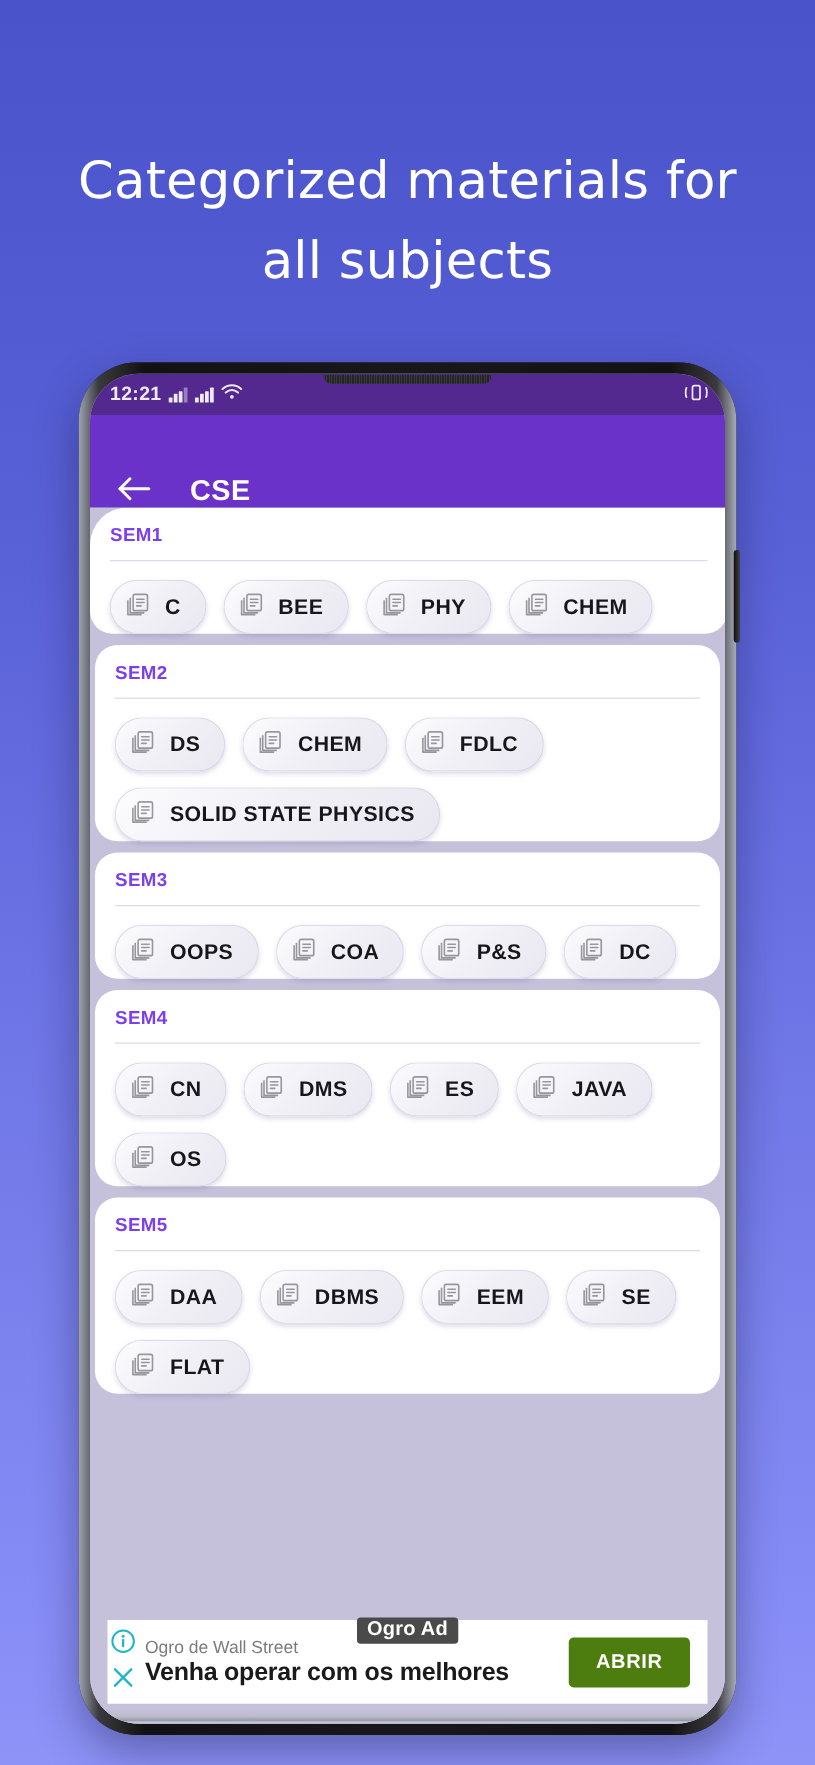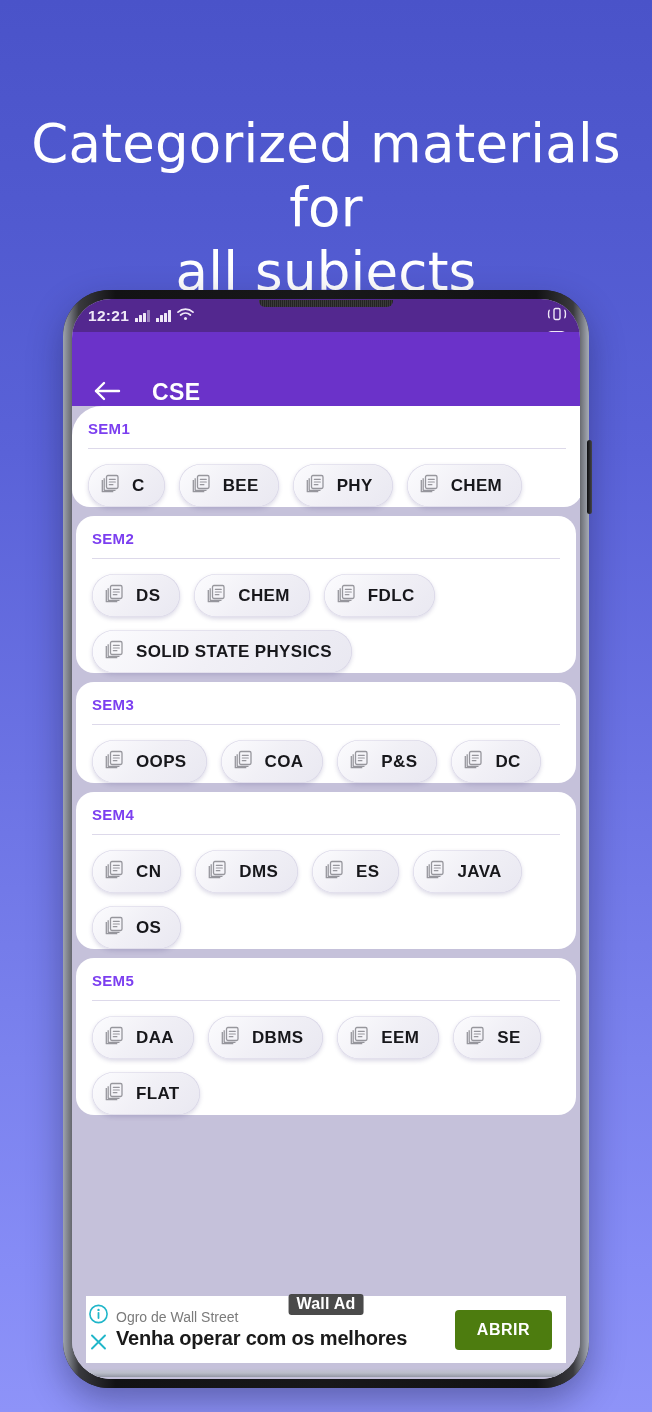--- a/index.html
+++ b/index.html
@@ -24,21 +24,21 @@
   }
 
   
   .headline {
     position: absolute;
     left: 0;
     top: 112px;
     width: 652px;
     text-align: center;
     color: #ffffff;
-    font-size: 53px;
+    font-size: 41px;
     line-height: 64px;
     font-weight: 400;
     letter-spacing: 0.2px;
     font-family: "DejaVu Sans", sans-serif;
   }
 
   
   .phone {
     position: absolute;
     left: 63px;
@@ -623,21 +623,21 @@
             <span>
               <svg width="21" height="21" viewBox="0 0 21 21" fill="none">
                 <path d="M4 4l13 13M17 4L4 17" stroke="#20b6c9" stroke-width="1.9" stroke-linecap="round"></path>
               </svg>
             </span>
           </div>
           <div class="ad-text">
             <div class="ad-advertiser">Ogro de Wall Street</div>
             <div class="ad-headline">Venha operar com os melhores</div>
           </div>
-          <div class="test-ad">Wall Ad</div>
+          <div class="test-ad">Ogro Ad</div>
           <button class="ad-cta">ABRIR</button>
         </div>
       </div>
 
     </div>
 
     <div class="phone-edge-bottom"></div>
   </div>
 </div>
 

